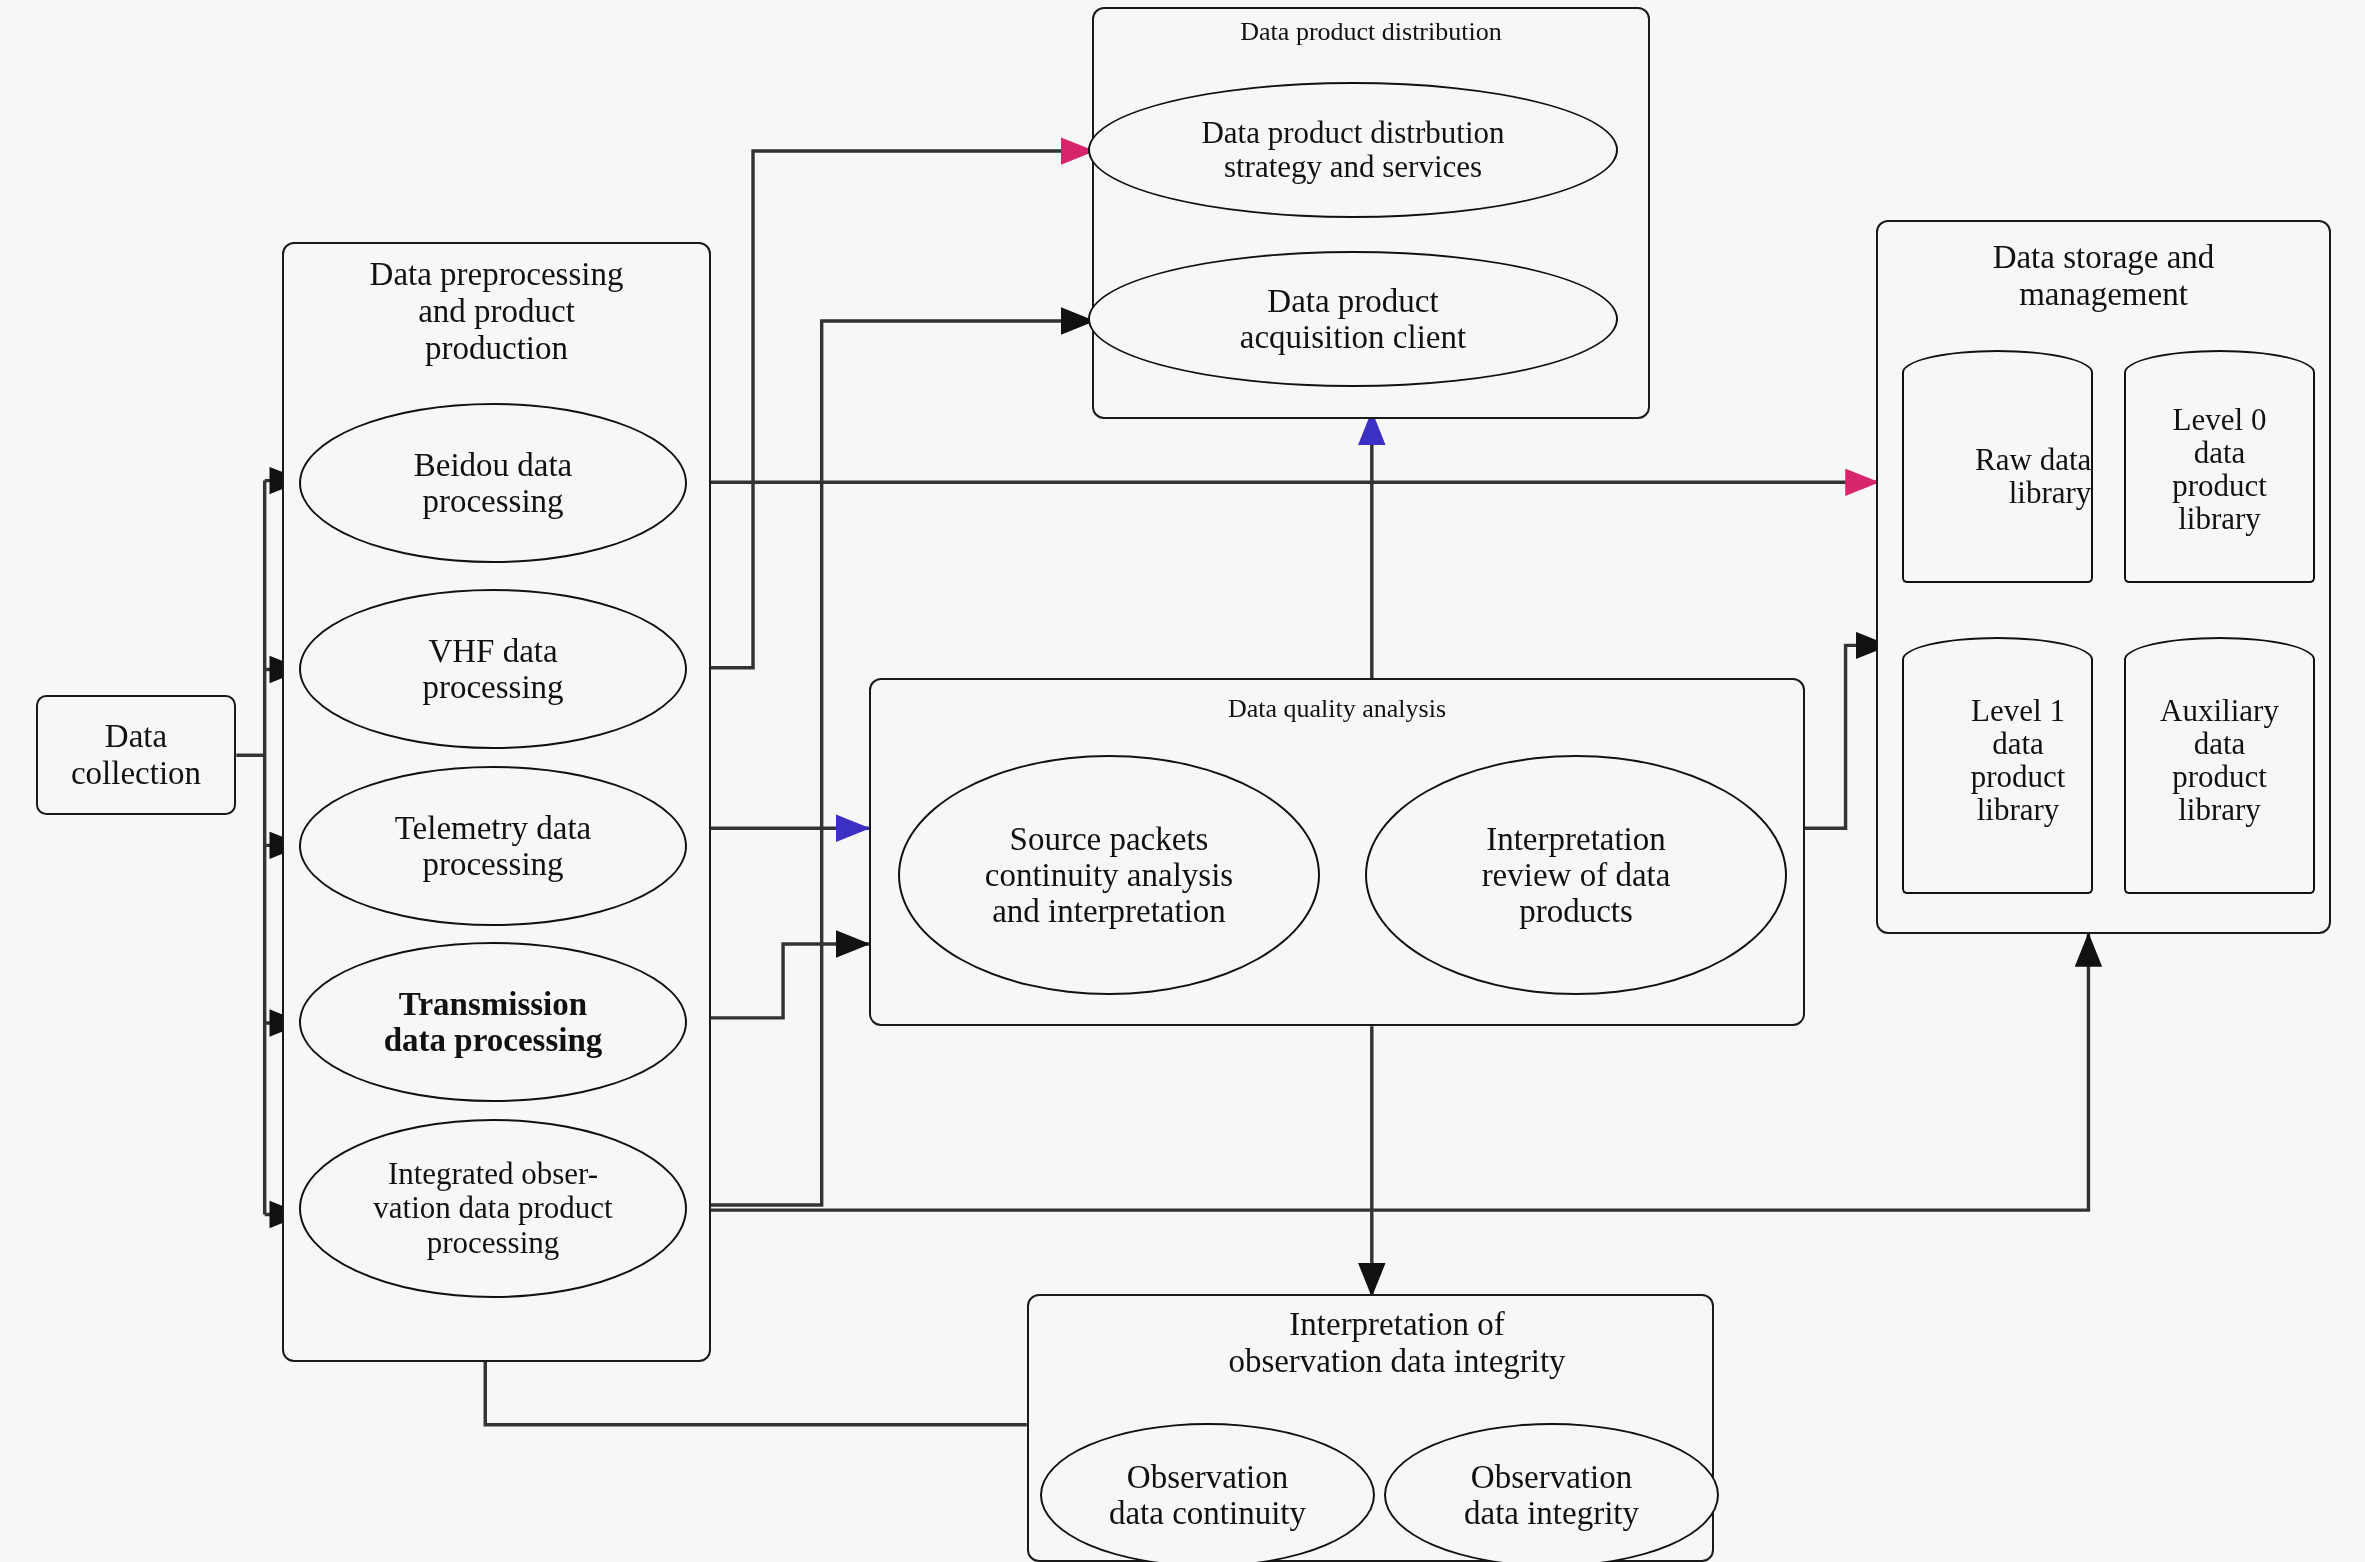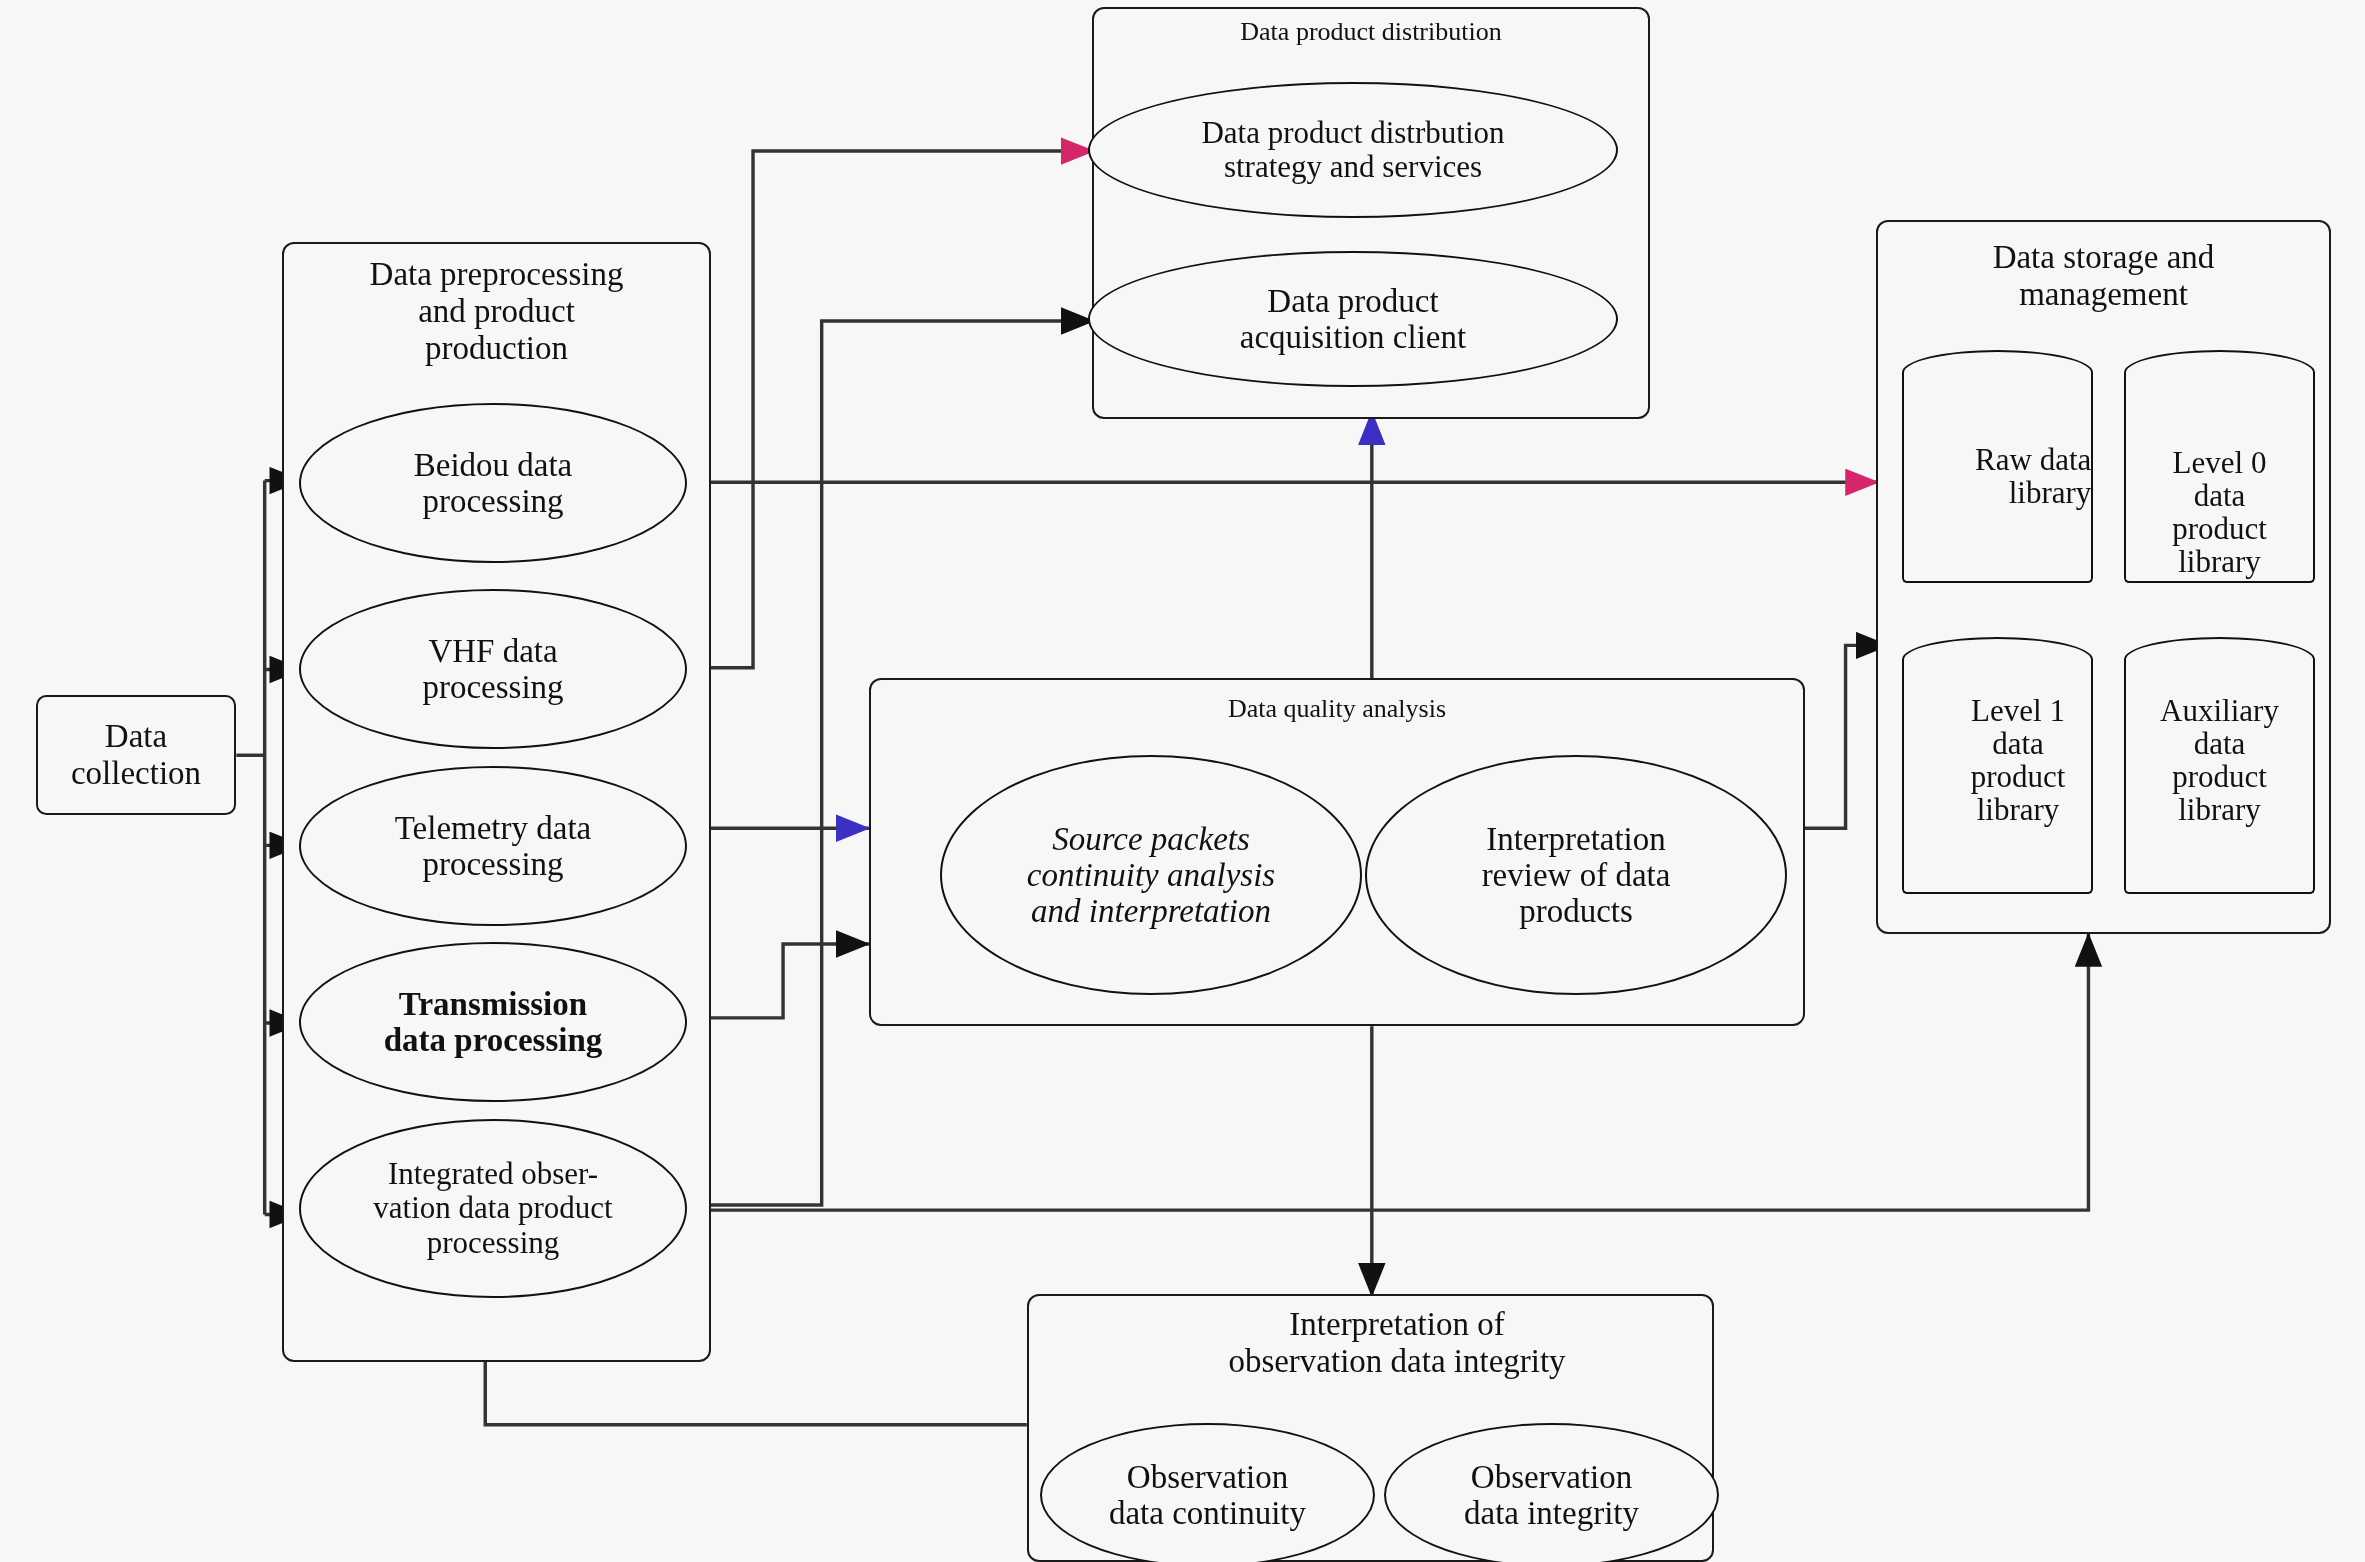--- a/index.html
+++ b/index.html
@@ -181,21 +181,21 @@
 
   <div class="ellipse fs-sm" style="left:1088px;top:82px;width:530px;height:136px;">Data product distrbution
 strategy and services</div>
 
   <div class="ellipse fs-md" style="left:1088px;top:251px;width:530px;height:136px;">Data product
 acquisition client</div>
 
   <div class="panel" style="left:869px;top:678px;width:936px;height:348px;"></div>
   <div class="panel-title fs-lg" style="left:869px;top:694px;width:936px;">Data quality analysis</div>
 
-  <div class="ellipse fs-md" style="left:940px;top:755px;width:422px;height:240px;font-style:italic;">Source packets
+  <div class="ellipse fs-md" style="left:898px;top:755px;width:422px;height:240px;">Source packets
 continuity analysis
 and interpretation</div>
 
   <div class="ellipse fs-md" style="left:1365px;top:755px;width:422px;height:240px;">Interpretation
 review of data
 products</div>
 
   <div class="panel" style="left:1876px;top:220px;width:455px;height:714px;"></div>
   <div class="panel-title fs-md" style="left:1876px;top:239px;width:455px;">Data storage and
 management</div>
@@ -203,21 +203,21 @@
   <div class="cyl" style="left:1902px;top:350px;width:191px;height:233px;">
     <div class="top"></div>
     <div class="body" style="top:22px;height:211px;"></div>
     <div class="label fs-sm" style="top:93px;text-align:right;">Raw data
 library</div>
   </div>
 
   <div class="cyl" style="left:2124px;top:350px;width:191px;height:233px;">
     <div class="top"></div>
     <div class="body" style="top:22px;height:211px;"></div>
-    <div class="label fs-sm" style="top:53px;margin-top:43px;">Level 0
+    <div class="label fs-sm" style="top:53px;">Level 0
 data
 product
 library</div>
   </div>
 
   <div class="cyl" style="left:1902px;top:637px;width:191px;height:258px;">
     <div class="top"></div>
     <div class="body" style="top:22px;height:235px;"></div>
     <div class="label fs-sm" style="top:57px;padding-left:41px;">Level 1
 data

